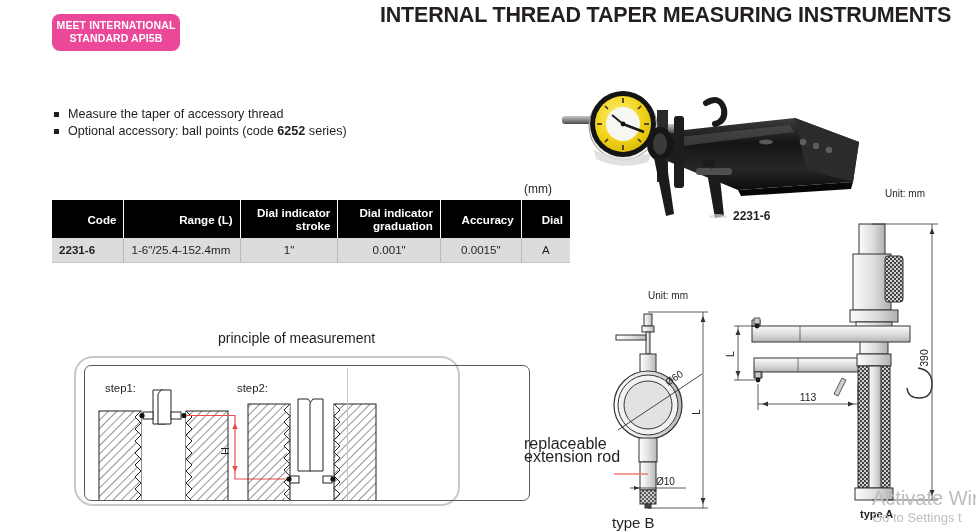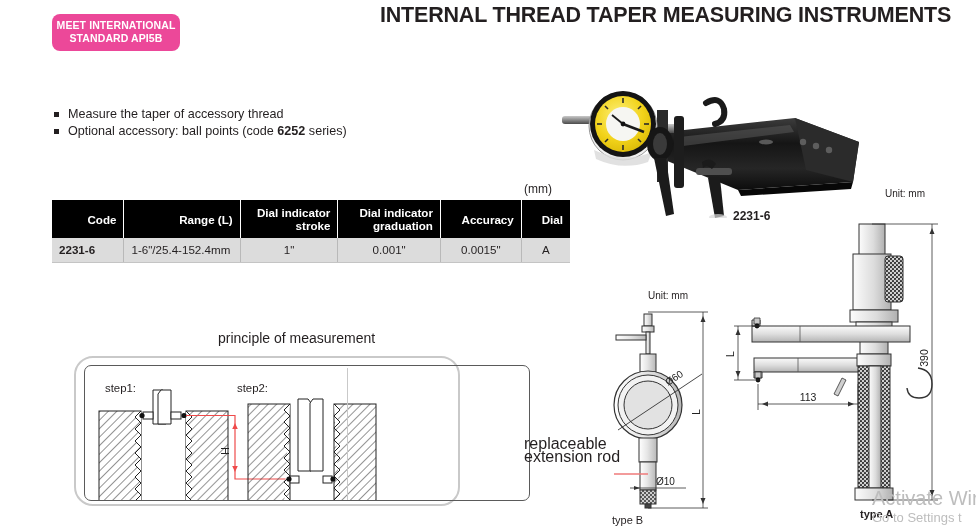--- a/index.html
+++ b/index.html
@@ -131,21 +131,21 @@
     position:absolute;left:548px;top:58px;width:340px;height:160px;
   }
   .photo-cap{
     position:absolute;left:733px;top:209px;
     font-size:12px;font-weight:bold;color:#231f20;
   }
 
   
   .unit-b{position:absolute;left:648px;top:290px;font-size:10px;color:#231f20;}
   .unit-a{position:absolute;left:885px;top:188px;font-size:10px;color:#231f20;}
-  .cap-b{position:absolute;left:612px;top:514px;font-size:11px;color:#231f20;}
+  .cap-b{position:absolute;left:612px;top:514px;font-size:15px;color:#231f20;}
   .cap-a{position:absolute;left:860px;top:508px;font-size:11px;font-weight:bold;color:#231f20;}
   .ext-rod{
     position:absolute;left:524px;top:437px;
     font-size:16px;line-height:13px;color:#231f20;
   }
 
   
   .watermark{
     position:absolute;left:872px;top:487px;
     color:#bdbdbd;

